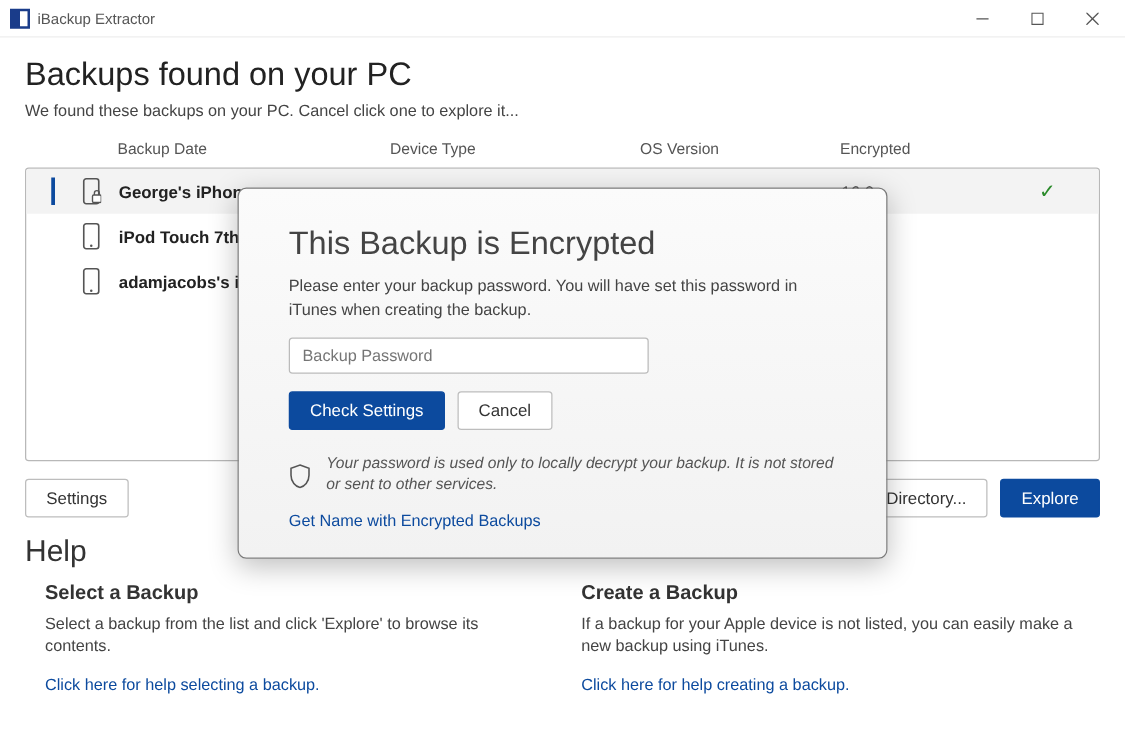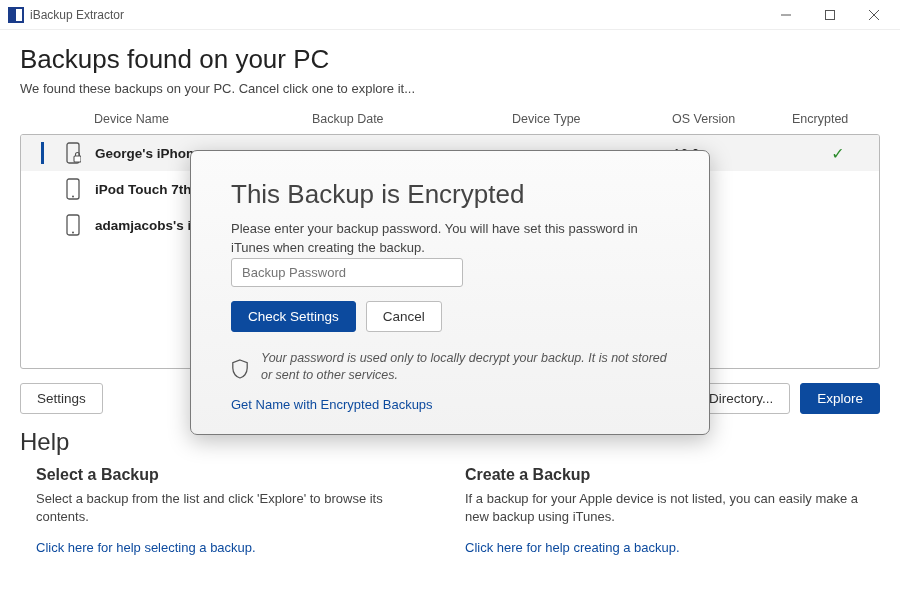--- a/index.html
+++ b/index.html
@@ -131,22 +131,22 @@
     padding: 28px 30px 22px 40px;
   }
   .dialog h2 {
     font-weight: 300;
     font-size: 26px;
     color: #444;
     margin-bottom: 10px;
   }
   .dialog p { font-size: 13px; color: #444; line-height: 1.45; }
   .dialog input {
-    margin-top: 0;
-    width: 232px;
+    margin-top: 12px;
+    width: 288px;
     padding: 6px 10px;
     border: 1px solid #bbb;
     border-radius: 3px;
     font-size: 13px;
     color: #777;
   }
   .dialog .dlg-actions { margin-top: 14px; display: flex; gap: 10px; }
   .notice {
     margin-top: 18px;
     display: flex;
@@ -183,21 +183,20 @@
   </div>
 </div>
 
 <div class="content">
   <h1>Backups found on your PC</h1>
   <div class="subtitle">We found these backups on your PC. Cancel click one to explore it...</div>
 
   <div class="thead">
     <div></div>
       <div></div>
-    <div>Device Name</div>
     <div>Backup Date</div>
     <div>Device Type</div>
     <div>OS Version</div>
     <div>Encrypted</div>
   </div>
 
   <div class="table-frame">
     <div id="rows">
         <div class="trow selected">
           <div>

